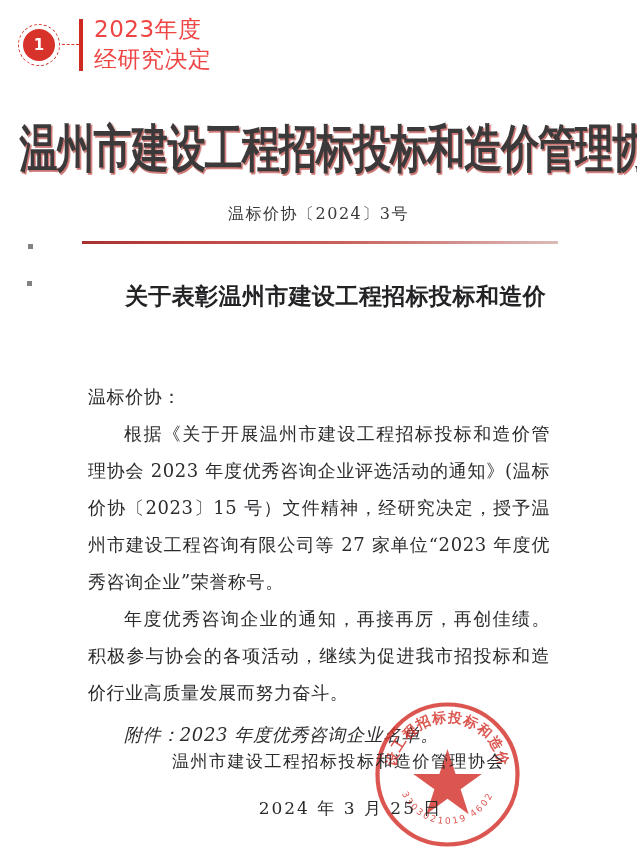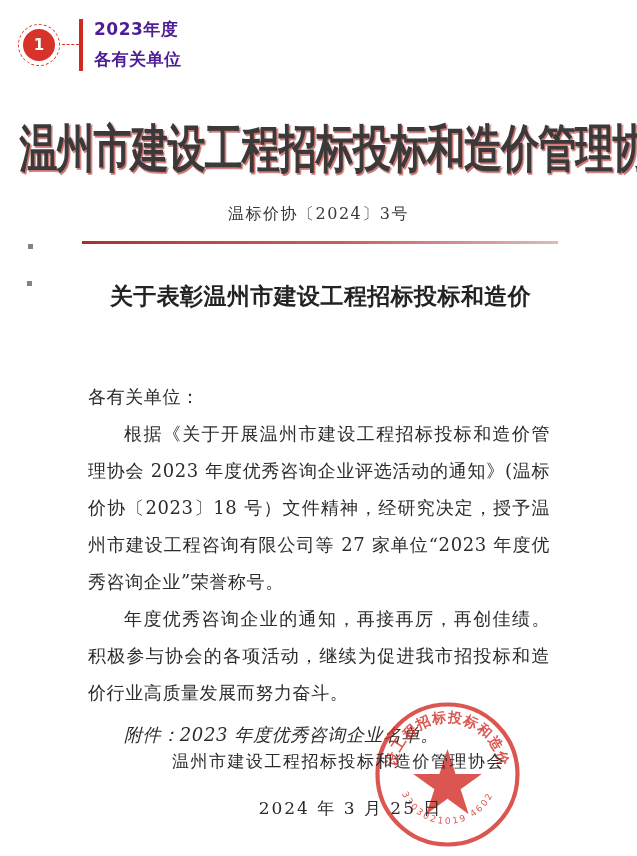--- a/index.html
+++ b/index.html
@@ -68,23 +68,23 @@
     height: 52px;
     background: #cf2a22;
   }
   .badge-lines {
     position: absolute;
     left: 76px;
     top: 0px;
     width: 190px;
   }
   .badge-line {
-    color: #4c1d95;
-    font-size: 17px;
-    font-weight: bold;
+    color: #ef4444;
+    font-size: 23px;
+    font-weight: normal;
     letter-spacing: 0.5px;
     line-height: 30px;
     white-space: nowrap;
     font-family: "DejaVu Sans", "Liberation Sans", sans-serif;
   }
 
   
   .masthead {
     position: absolute;
     left: 0px;
@@ -140,21 +140,21 @@
     height: 5px;
     background: #58585a;
     opacity: 0.75;
   }
   .tick-a { left: 28px; top: 244px; }
   .tick-b { left: 27px; top: 281px; }
 
   
   .doc-title {
     position: absolute;
-    left: 64px;
+    left: 79px;
     top: 278px;
     width: 513px;
     text-align: center;
     font-family: "DejaVu Serif", "Liberation Serif", serif;
     font-weight: bold;
     font-size: 23px;
     line-height: 36px;
     color: #232225;
     letter-spacing: 0.4px;
   }
@@ -228,42 +228,42 @@
 
 <div class="page">
 
   <div class="badge-block">
     <div class="badge-ring"></div>
     <div class="badge-circle">1</div>
     <div class="badge-connector"></div>
     <div class="badge-bar"></div>
     <div class="badge-lines">
       <div class="badge-line">2023年度</div>
-      <div class="badge-line">各有关单位</div>
+      <div class="badge-line">经研究决定</div>
     </div>
   </div>
 
   <div class="masthead">
     <div class="masthead-text">温州市建设工程招标投标和造价管理协会文件</div>
   </div>
 
   <div class="docnum">温标价协〔2024〕3号</div>
 
   <div class="redrule"></div>
 
   <div class="tick tick-a"></div>
   <div class="tick tick-b"></div>
 
   <div class="doc-title">
     <div class="doc-title-line">关于表彰温州市建设工程招标投标和造价</div>
   </div>
 
   <div class="body-block">
-    <p class="salutation">各有关单位：</p>
-    <p class="para">根据《关于开展温州市建设工程招标投标和造价管理协会 2023 年度优秀咨询企业评选活动的通知》(温标价协〔2023〕18 号）文件精神，经研究决定，授予温州市建设工程咨询有限公司等 27 家单位“2023 年度优秀咨询企业”荣誉称号。</p>
+    <p class="salutation">温标价协：</p>
+    <p class="para">根据《关于开展温州市建设工程招标投标和造价管理协会 2023 年度优秀咨询企业评选活动的通知》(温标价协〔2023〕15 号）文件精神，经研究决定，授予温州市建设工程咨询有限公司等 27 家单位“2023 年度优秀咨询企业”荣誉称号。</p>
     <p class="para">年度优秀咨询企业的通知，再接再厉，再创佳绩。积极参与协会的各项活动，继续为促进我市招投标和造价行业高质量发展而努力奋斗。</p>
     <p class="para-attach">附件：2023 年度优秀咨询企业名单。</p>
   </div>
 
   <div class="seal">
     <svg width="155" height="155" viewBox="0 0 155 155" xmlns="http://www.w3.org/2000/svg">
       <defs>
         <path id="sealArc" d="M 25,77.5 A 52.5,52.5 0 0 1 130,77.5"></path>
         <path id="sealArcBottom" d="M 28,77.5 A 49.5,49.5 0 0 0 127,77.5"></path>
       </defs>

